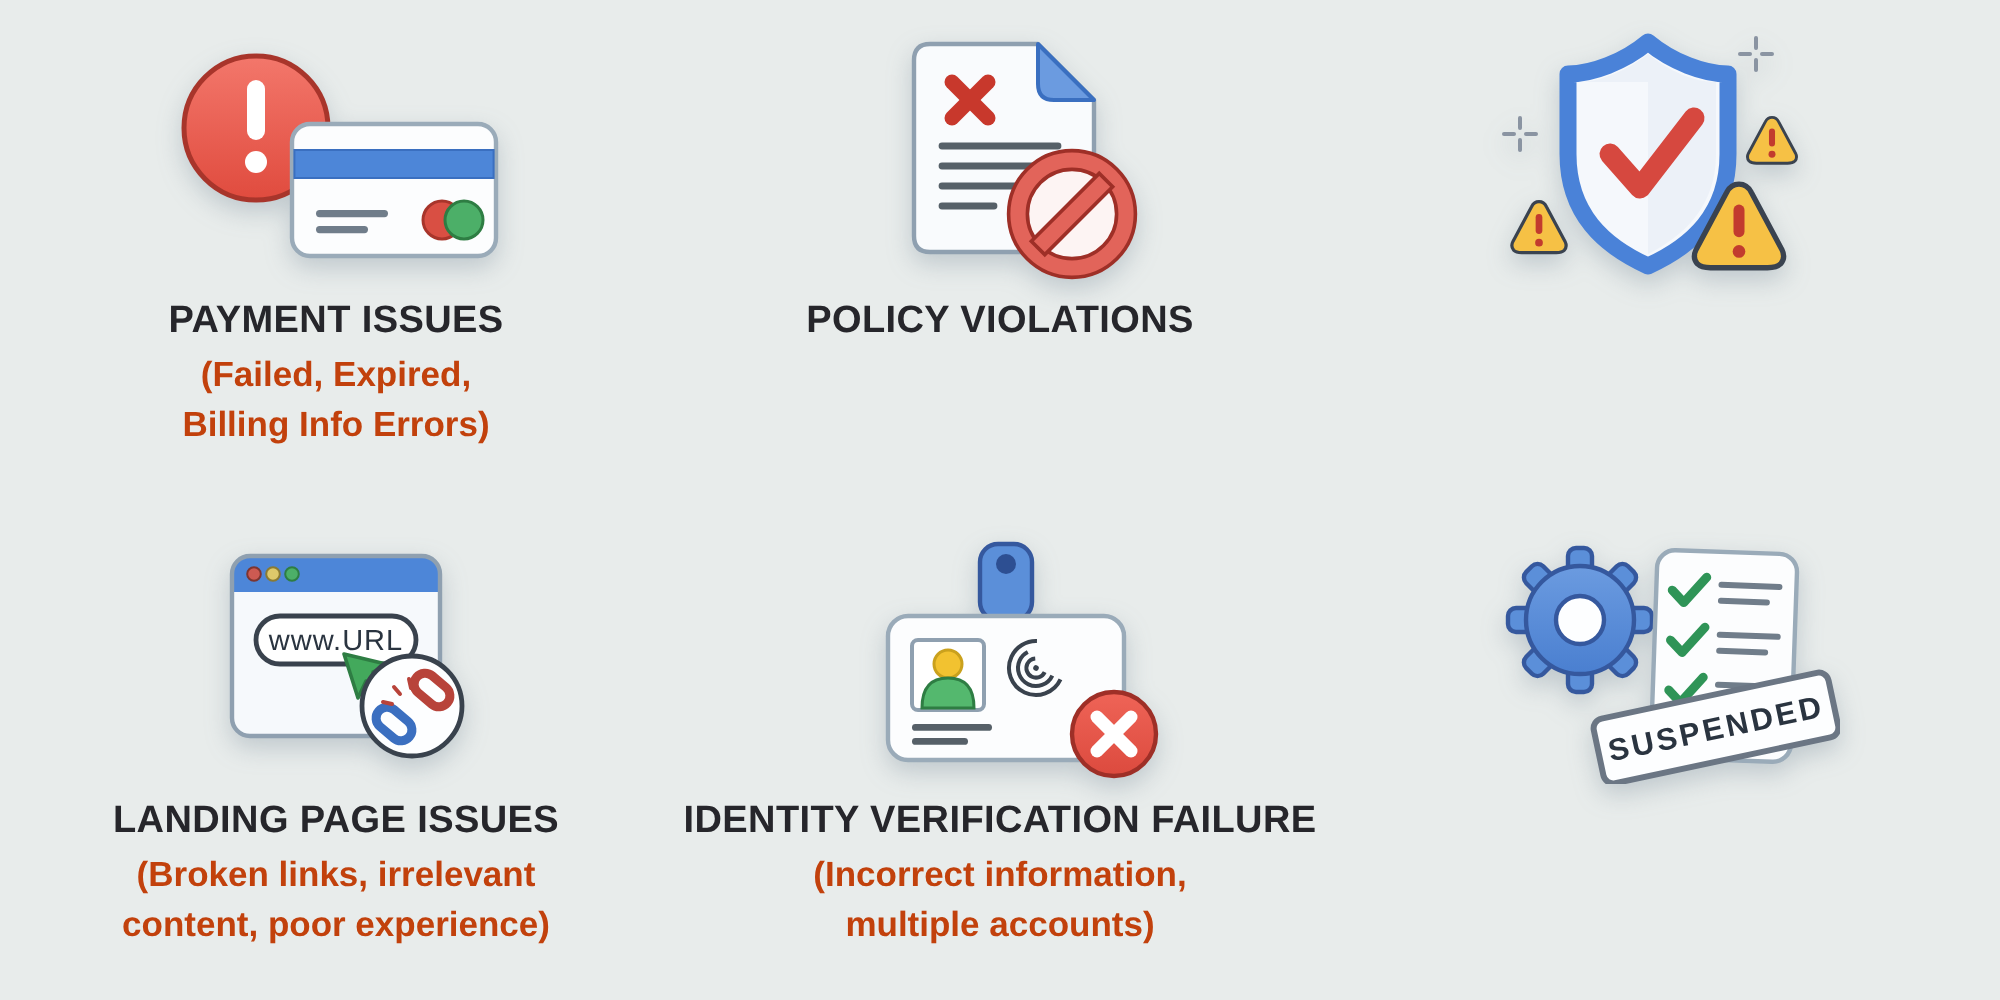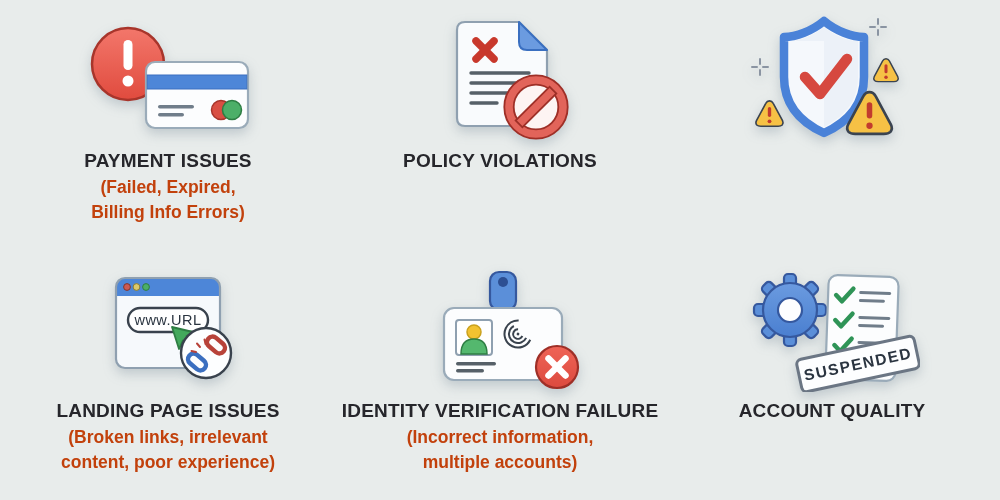--- a/index.html
+++ b/index.html
@@ -237,16 +237,15 @@
             <rect x="113" y="75" width="32" height="3" rx="1.5"></rect>
             <rect x="113" y="83" width="26" height="3" rx="1.5"></rect>
           </g>
         </g>
         <g transform="translate(113,98) rotate(-12)">
           <rect x="-60" y="-16.5" width="120" height="33" rx="5" fill="#fdfeff" stroke="#6b7684" stroke-width="3"></rect>
           <text class="svg-label" x="0" y="5.5" font-size="15.5" font-weight="bold" text-anchor="middle" letter-spacing="1.5" fill="#39424d">SUSPENDED</text>
         </g>
       </svg>
     </div>
-    <div class="title">ACCOUNT QUALITY</div>
   </div>
 
 </div>
 
 </body></html>

